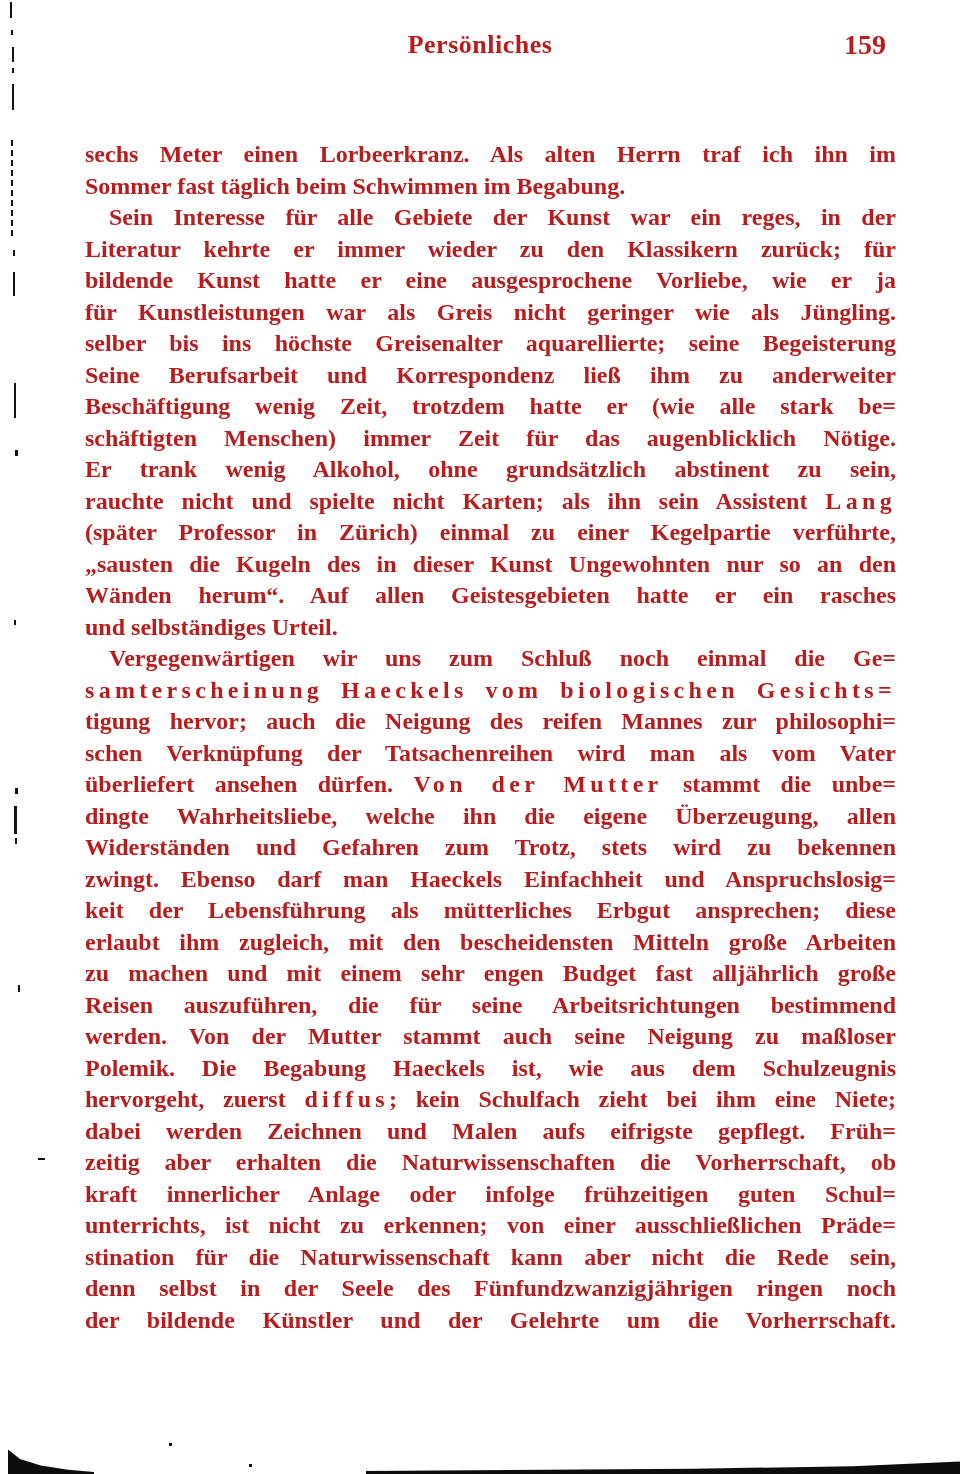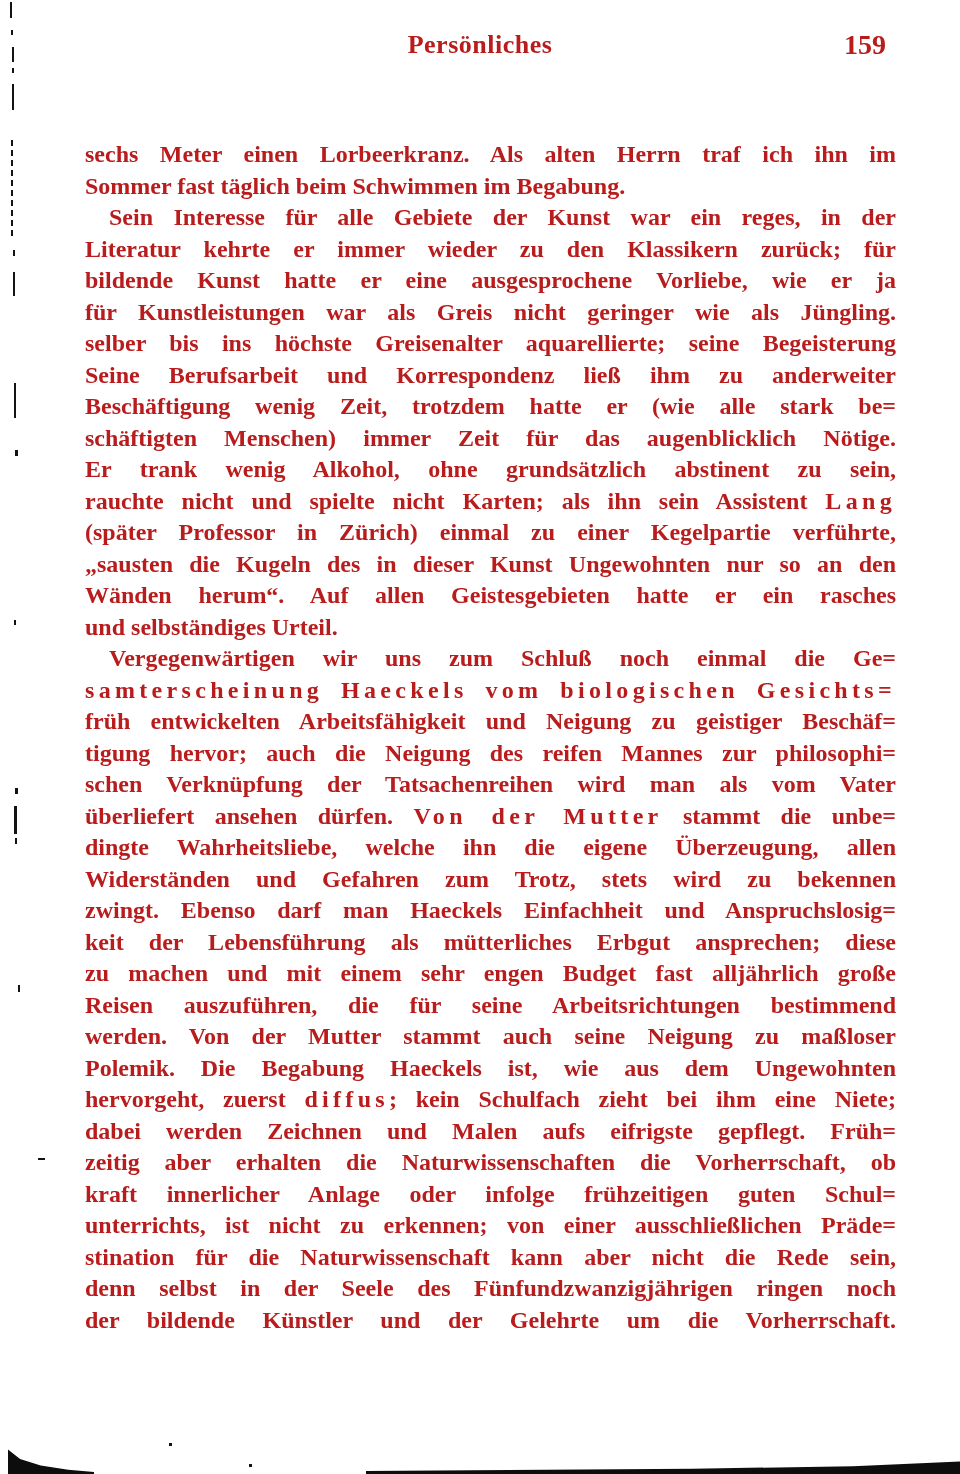--- a/index.html
+++ b/index.html
@@ -74,32 +74,32 @@
       <div class="line"><span>Beschäftigung wenig Zeit, trotzdem hatte er (wie alle stark be=</span></div>
       <div class="line"><span>schäftigten Menschen) immer Zeit für das augenblicklich Nötige.</span></div>
       <div class="line"><span>Er trank wenig Alkohol, ohne grundsätzlich abstinent zu sein,</span></div>
       <div class="line"><span>rauchte nicht und spielte nicht Karten; als ihn sein Assistent </span><span class="gesperrt">Lang</span></div>
       <div class="line"><span>(später Professor in Zürich) einmal zu einer Kegelpartie verführte,</span></div>
       <div class="line"><span>„sausten die Kugeln des in dieser Kunst Ungewohnten nur so an den</span></div>
       <div class="line"><span>Wänden herum“. Auf allen Geistesgebieten hatte er ein rasches</span></div>
       <div class="line nojust"><span>und selbständiges Urteil.</span></div>
       <div class="line indent"><span>Vergegenwärtigen wir uns zum Schluß noch einmal die Ge=</span></div>
       <div class="line"><span class="gesperrt">samterscheinung Haeckels vom biologischen Gesichts=</span></div>
-      <div class="line"><span>früh entwickelten Arbeitsfähigkeit und Neigung zu geistiger Beschäf=</span></div>
       <div class="line"><span>tigung hervor; auch die Neigung des reifen Mannes zur philosophi=</span></div>
       <div class="line"><span>schen Verknüpfung der Tatsachenreihen wird man als vom Vater</span></div>
       <div class="line"><span>überliefert ansehen dürfen. </span><span class="gesperrt">Von der Mutter</span><span> stammt die unbe=</span></div>
       <div class="line"><span>dingte Wahrheitsliebe, welche ihn die eigene Überzeugung, allen</span></div>
       <div class="line"><span>Widerständen und Gefahren zum Trotz, stets wird zu bekennen</span></div>
       <div class="line"><span>zwingt. Ebenso darf man Haeckels Einfachheit und Anspruchslosig=</span></div>
       <div class="line"><span>keit der Lebensführung als mütterliches Erbgut ansprechen; diese</span></div>
+      <div class="line"><span>erlaubt ihm zugleich, mit den bescheidensten Mitteln große Arbeiten</span></div>
       <div class="line"><span>zu machen und mit einem sehr engen Budget fast alljährlich große</span></div>
       <div class="line"><span>Reisen auszuführen, die für seine Arbeitsrichtungen bestimmend</span></div>
       <div class="line"><span>werden. Von der Mutter stammt auch seine Neigung zu maßloser</span></div>
-      <div class="line"><span>Polemik. Die Begabung Haeckels ist, wie aus dem Ungewohnten</span></div>
+      <div class="line"><span>Polemik. Die Begabung Haeckels ist, wie aus dem Schulzeugnis</span></div>
       <div class="line"><span>hervorgeht, zuerst </span><span class="gesperrt">diffus</span><span>; kein Schulfach zieht bei ihm eine Niete;</span></div>
       <div class="line"><span>dabei werden Zeichnen und Malen aufs eifrigste gepflegt. Früh=</span></div>
       <div class="line"><span>zeitig aber erhalten die Naturwissenschaften die Vorherrschaft, ob</span></div>
       <div class="line"><span>kraft innerlicher Anlage oder infolge frühzeitigen guten Schul=</span></div>
       <div class="line"><span>unterrichts, ist nicht zu erkennen; von einer ausschließlichen Präde=</span></div>
       <div class="line"><span>stination für die Naturwissenschaft kann aber nicht die Rede sein,</span></div>
       <div class="line"><span>denn selbst in der Seele des Fünfundzwanzigjährigen ringen noch</span></div>
       <div class="line"><span>der bildende Künstler und der Gelehrte um die Vorherrschaft.</span></div>
     </div>
 

